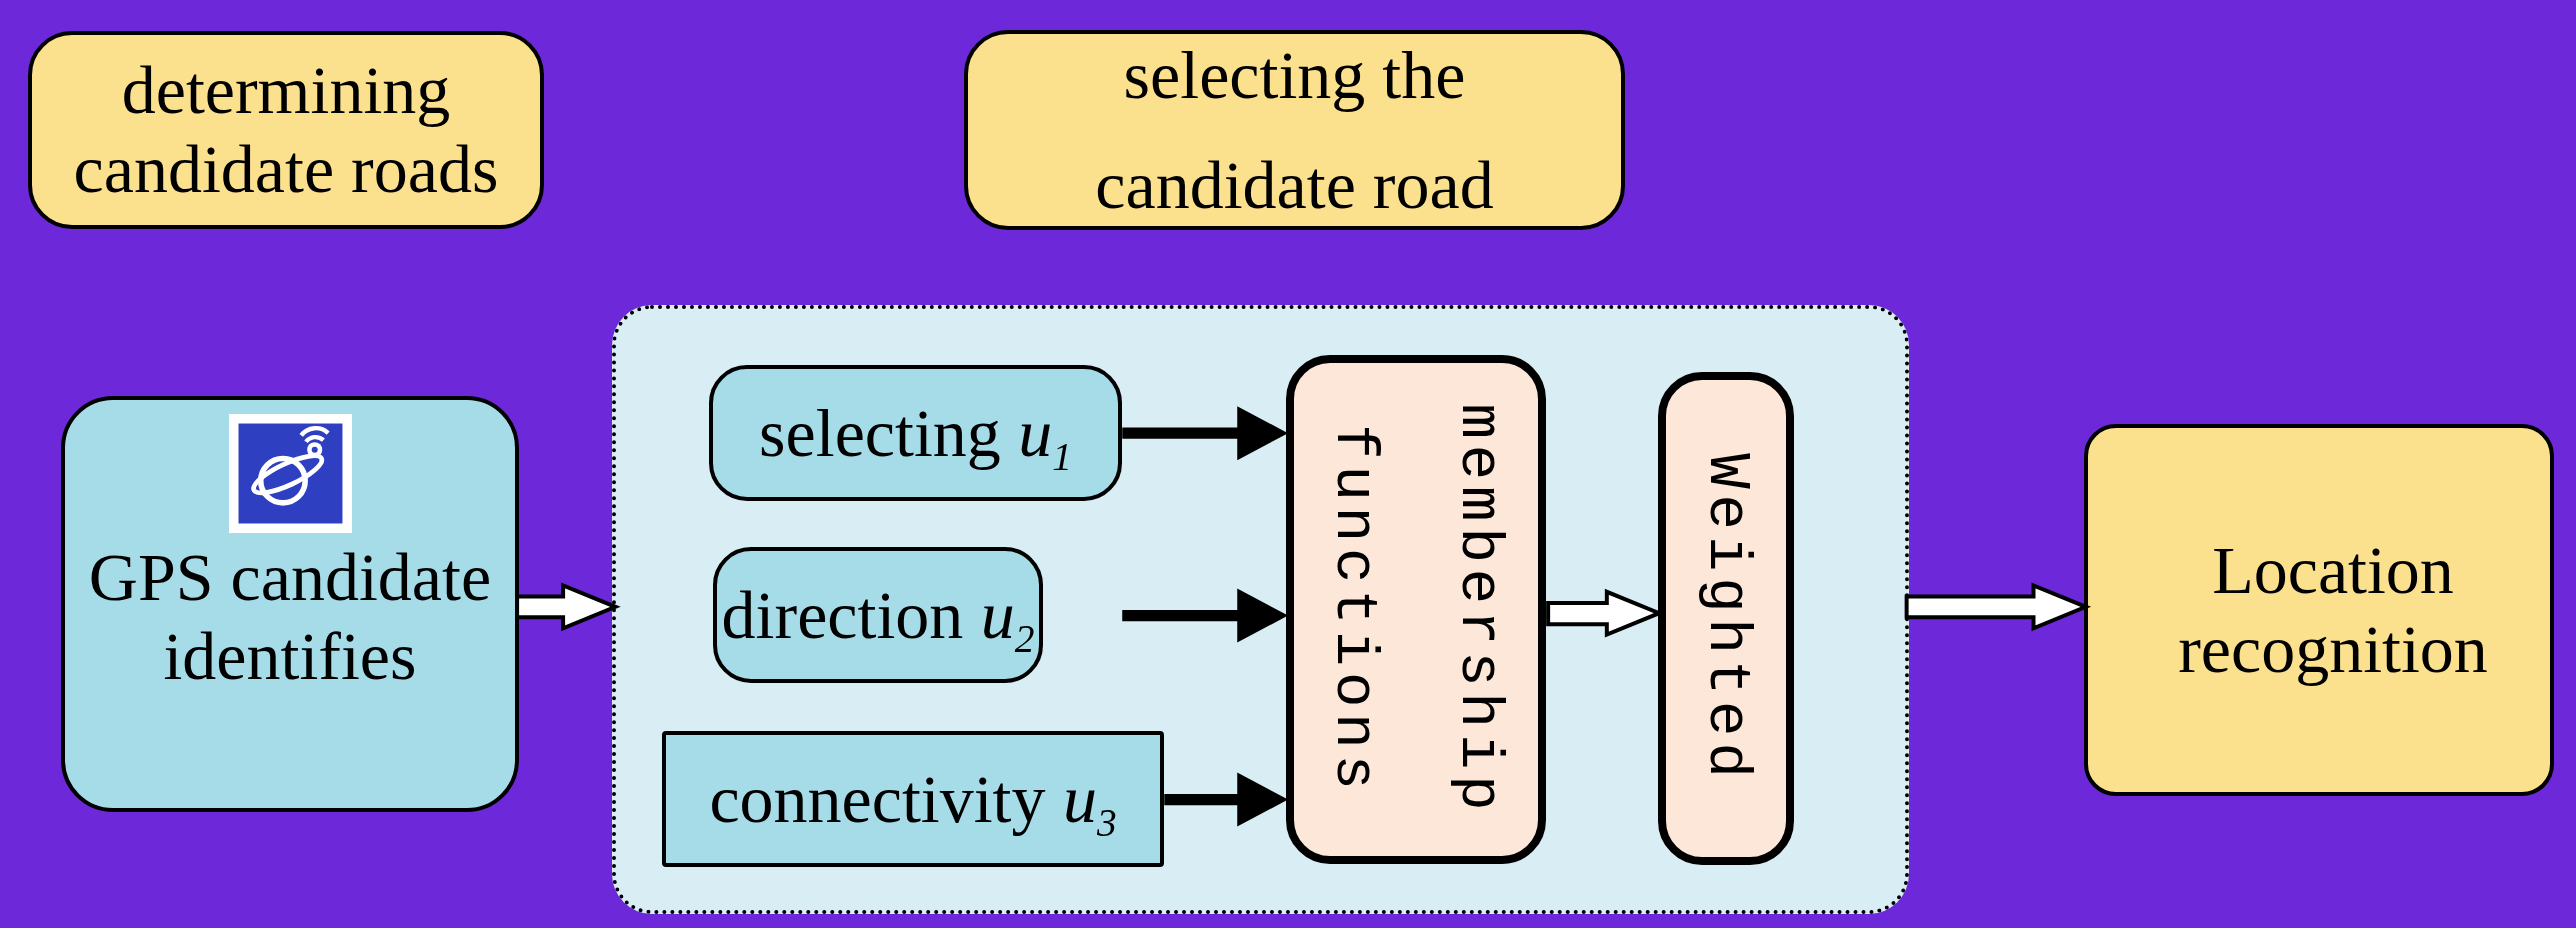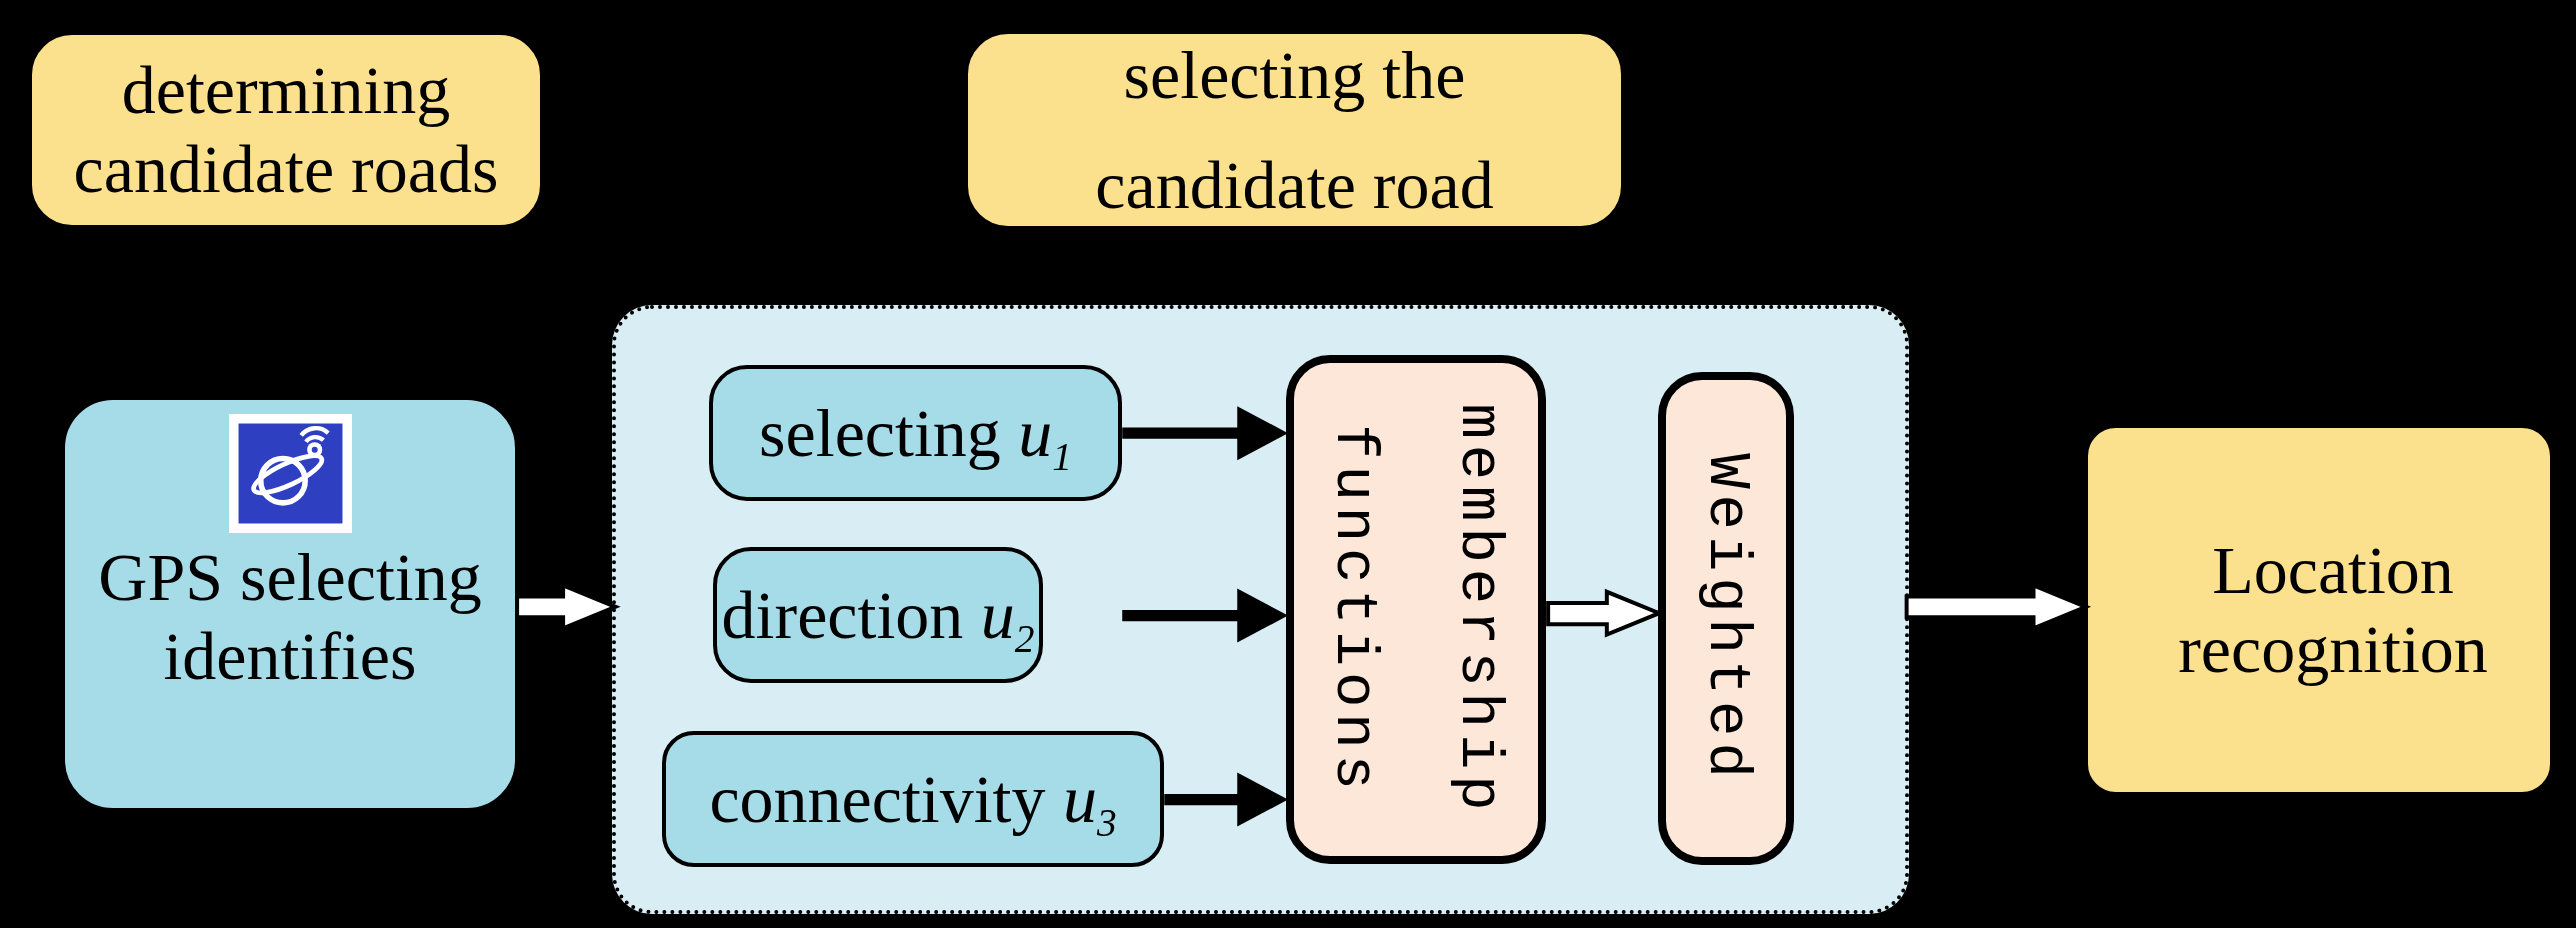--- a/index.html
+++ b/index.html
@@ -1,21 +1,21 @@
 <!DOCTYPE html>
 <html style="--yellow: #FBE08E; --cyan: #A6DBE8; --pale: #D9EDF4; --peach: #FCE7D8; --iblue: #2E3FC2; --ink: #000000;font-size:12.7px"><head>
 <meta charset="utf-8">
 <style>
   :root{
     --yellow:#FBE08E; --cyan:#A6DBE8; --pale:#D9EDF4;
     --peach:#FCE7D8; --iblue:#2E3FC2; --ink:#000000;
   }
   html,body{margin:0;padding:0;background:#fff;}
   #canvas{
-    position:relative; width:2576px; height:929px; background:#000000;
+    position:relative; width:2576px; height:929px; background:#6d28d9;
     font-family:"Liberation Serif","DejaVu Serif",serif; color:var(--ink);
     overflow:hidden;
   }
   .box{position:absolute; box-sizing:border-box; display:flex; flex-direction:column;
        align-items:center; justify-content:center; text-align:center;}
   .yellow{background:var(--yellow); border:4px solid var(--ink);}
   .cyanbox{background:var(--cyan); border:4px solid var(--ink);}
   .peachbox{background:var(--peach); border:8px solid var(--ink);}
   .serif-lg{font-size:68px; line-height:79px; white-space:nowrap;}
   
@@ -23,21 +23,21 @@
   #stage2{left:964px; top:30px; width:661px; height:200px; border-radius:44px;gap:31px;}
   
   #gps{left:61px; top:396px; width:458px; height:416px; border-radius:52px; justify-content:flex-start; padding-top:14.3px;}
   #gps .lines{margin-top:4.8px;}
   
   #fuzzy{left:612px; top:305px; width:1297px; height:609px; border-radius:40px;
          background:var(--pale); border:4.8px dotted var(--ink); position:absolute; box-sizing:border-box;}
   
   #in-distance{left:709px; top:365px; width:413px; height:136px; border-radius:38px;}
   #in-direction{left:713px; top:547px; width:330px; height:136px; border-radius:38px;}
-  #in-connectivity{left:662px; top:731px; width:502px; height:136px; border-radius:32px;}
+  #in-connectivity{left:662px; top:731px; width:502px; height:136px; border-radius:4px;}
   .mathvar{font-style:italic; margin-left:17.4px;}
   sub{font-size:58%; line-height:0; vertical-align:-0.35em;}
   
   #membership{left:1286px; top:355px; width:260px; height:509px; border-radius:44px;}
   #weighted{left:1658px; top:372px; width:136px; height:493px; border-radius:44px;}
   .rot{flex:none; transform:rotate(90deg); font-family:"Liberation Mono","DejaVu Sans Mono",monospace;
        font-size:59px; letter-spacing:0.10em; text-align:center; white-space:nowrap;}
   .rot .rline{line-height:125px;}
   
   #location{left:2084px; top:424px; width:470px; height:372px; border-radius:32px;padding-left:28px;}
@@ -69,21 +69,21 @@
       <rect x="0" y="0" width="155" height="150" fill="#ffffff"></rect>
       <rect x="12" y="12" width="131" height="126" class="bluefill"></rect>
       <circle cx="68" cy="84" r="28" class="wstroke" stroke-width="7"></circle>
       <ellipse cx="74" cy="76" rx="47" ry="13.5" class="wstroke" stroke-width="6" transform="rotate(-25 74 76)"></ellipse>
       <circle cx="108" cy="45" r="9.5" fill="#ffffff"></circle>
       <circle cx="108" cy="45" r="3.8" class="bluefill"></circle>
       <path d="M97,35 A15,15 0 0 1 119,33" class="wstroke" stroke-width="5.5"></path>
       <path d="M91,27 A23,23 0 0 1 125,24" class="wstroke" stroke-width="5.5"></path>
     </svg>
     <div class="lines">
-      <div class="serif-lg">GPS selecting</div>
+      <div class="serif-lg">GPS candidate</div>
       <div class="serif-lg">identifies</div>
     </div>
   </div>
 
   <div id="fuzzy"></div>
 
   <div class="box cyanbox" id="in-distance">
     <div class="serif-lg"><span>selecting</span><span class="mathvar"><i>u</i><sub>1</sub></span></div>
   </div>
 

